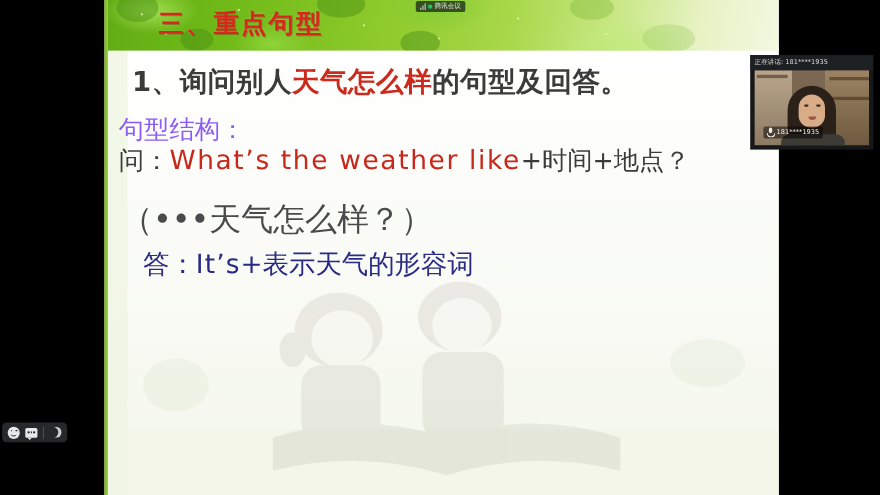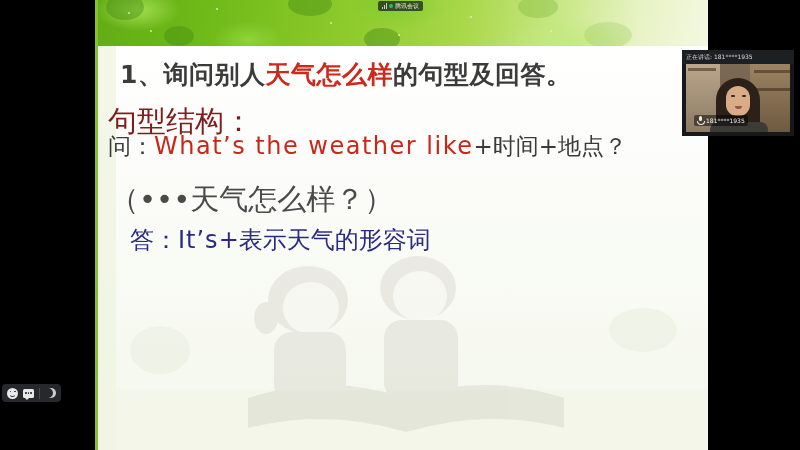--- a/index.html
+++ b/index.html
@@ -94,21 +94,21 @@
     color: #3b3b3b;
     text-align: right;
   }
   .l1 {
     position: absolute; left: 22px; top: 12px;
     font-size: 25px; font-weight: bold; letter-spacing: 0.5px;
   }
   .l1 .red { color: #cb2a1d; }
   .l2 {
     position: absolute; left: 10px; top: 56px;
-    font-size: 29px; color: #7f1d1d;
+    font-size: 23px; color: #8b5cf6;
   }
   .l3 {
     position: absolute; left: 10px; top: 85px;
     font-size: 23px; color: #3b3b3b;
   }
   .l3 .eng {
     color: #c8281b;
     font-size: 24px;
     letter-spacing: 1.5px;
   }
@@ -360,20 +360,21 @@
       <span class="leaf" style="left:420px;top:-4px;  width:40px; height:22px; background:rgba(120,180,50,.35);"></span>
       <span class="leaf" style="left:486px;top:22px;  width:48px; height:26px; background:rgba(150,200,90,.30);"></span>
       <span class="spark" style="left:30px; top:12px; width:2px; height:2px;"></span>
       <span class="spark" style="left:52px; top:30px; width:2px; height:2px;"></span>
       <span class="spark" style="left:118px;top:8px;  width:2px; height:2px;"></span>
       <span class="spark" style="left:232px;top:22px; width:2px; height:2px;"></span>
       <span class="spark" style="left:300px;top:34px; width:2px; height:2px;"></span>
       <span class="spark" style="left:372px;top:16px; width:2px; height:2px;"></span>
       <span class="spark" style="left:452px;top:30px; width:2px; height:2px;"></span>
       <span class="spark" style="left:520px;top:10px; width:2px; height:2px;"></span>
+      <div id="banner-title">三、重点句型</div>
     </div>
 
     <div id="body-text">
 
       <div class="line l1">
         <span>1、询问别人</span><span class="red">天气怎么样</span><span>的句型及回答。</span>
       </div>
 
       <div class="line l2">句型结构：</div>
 

